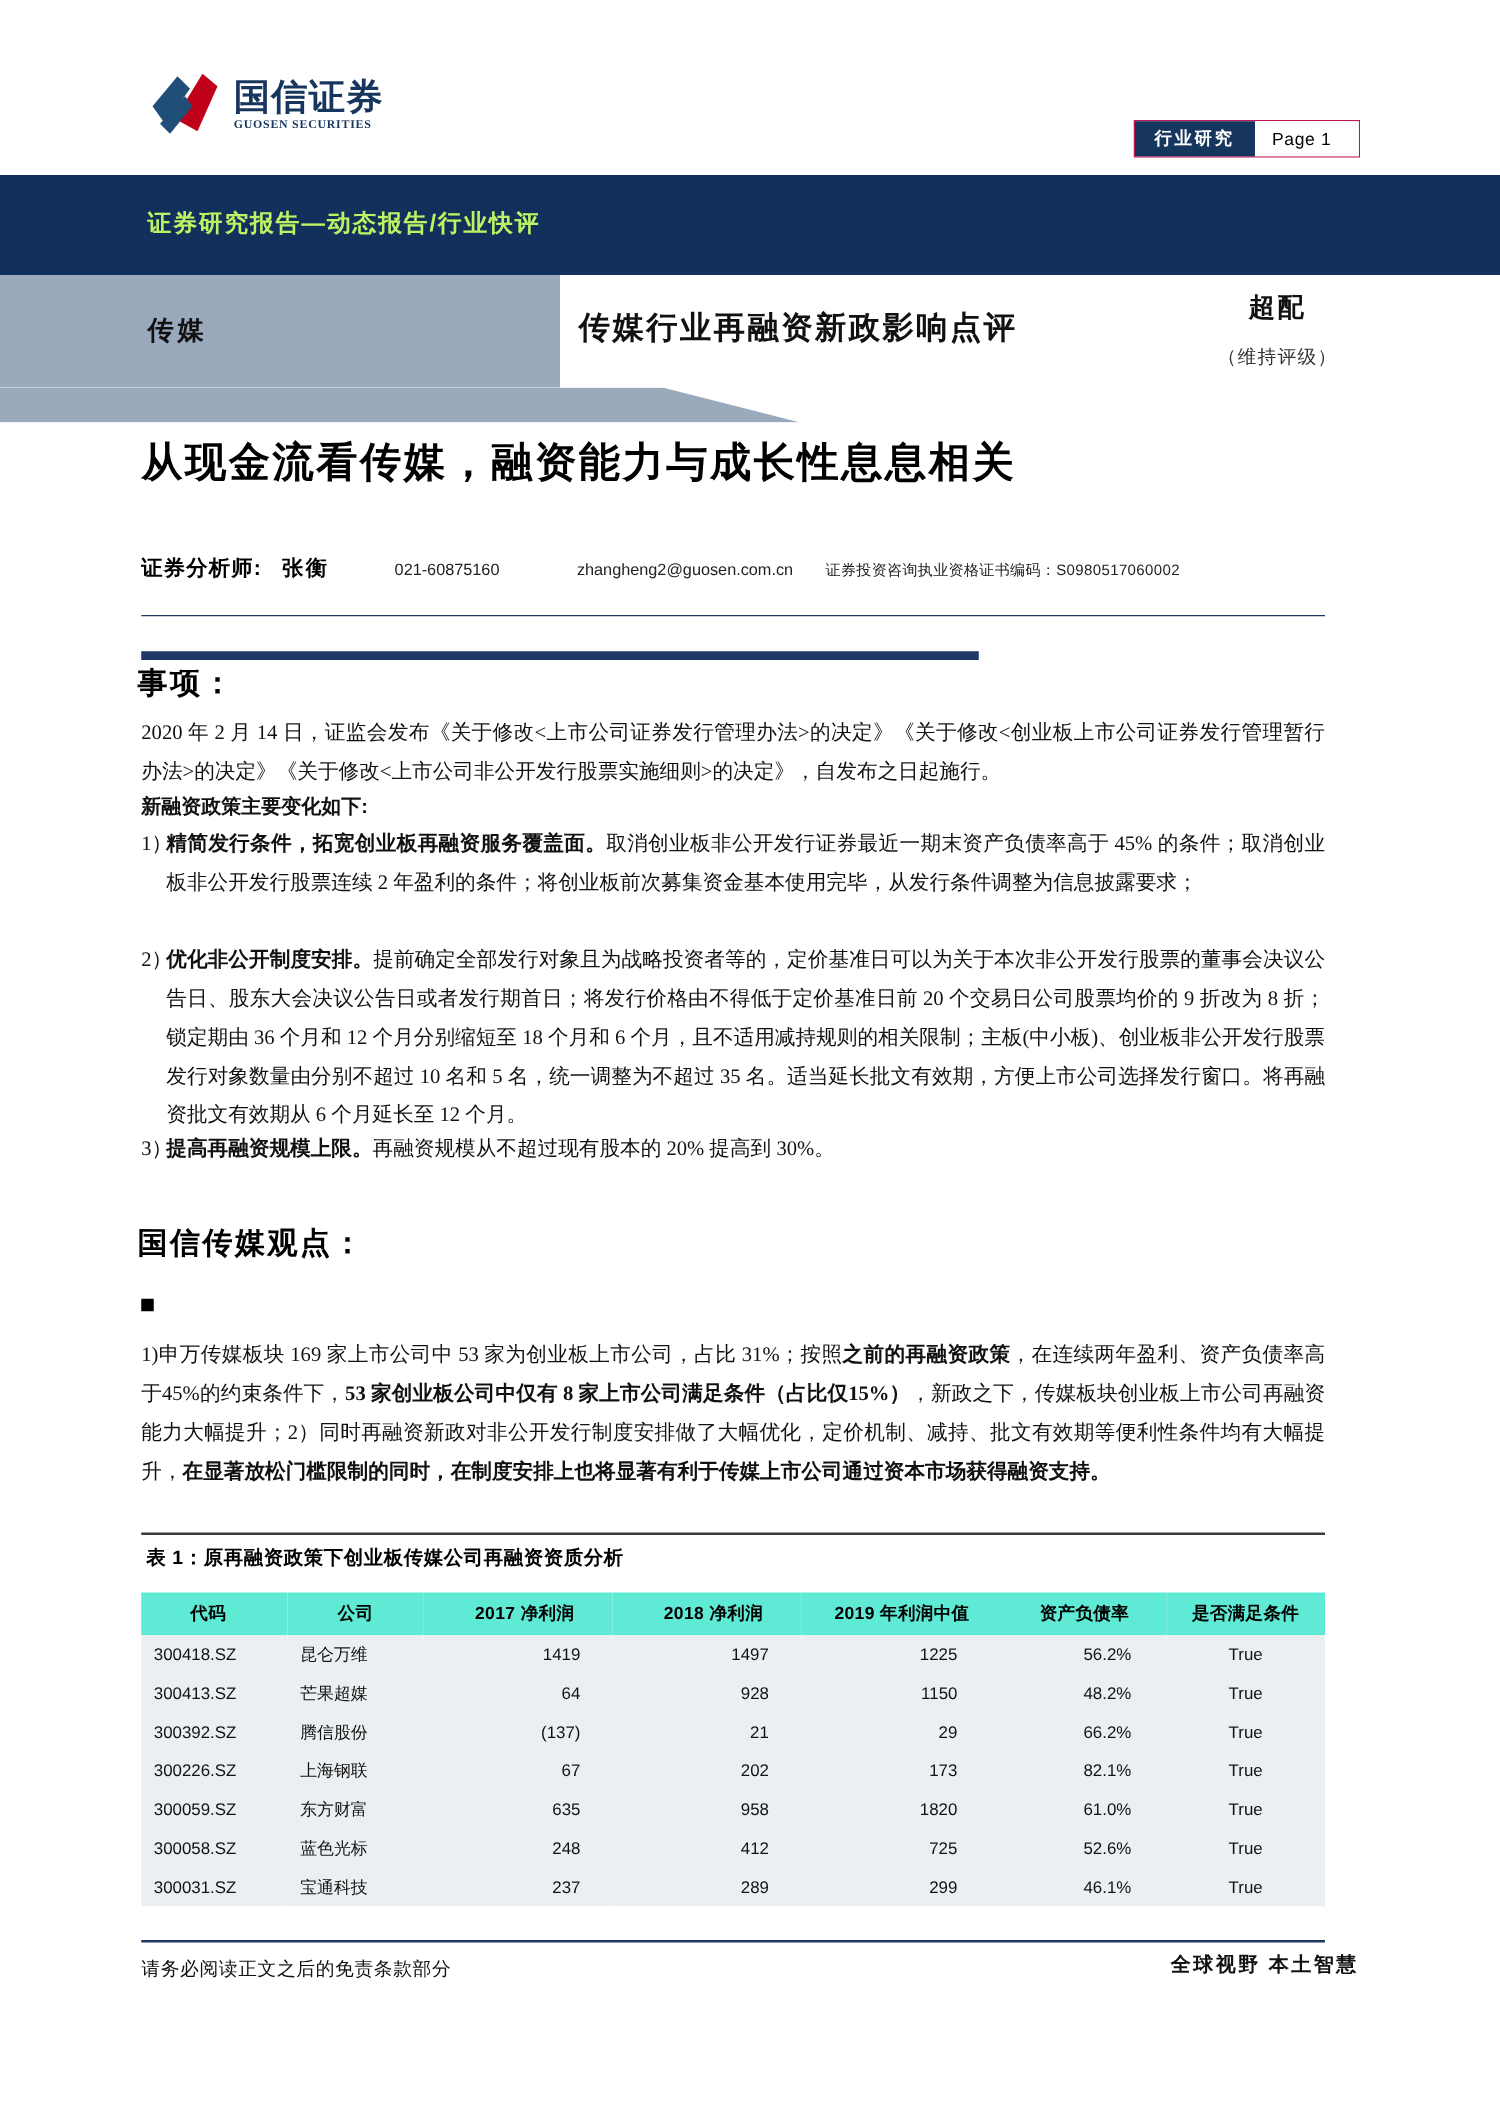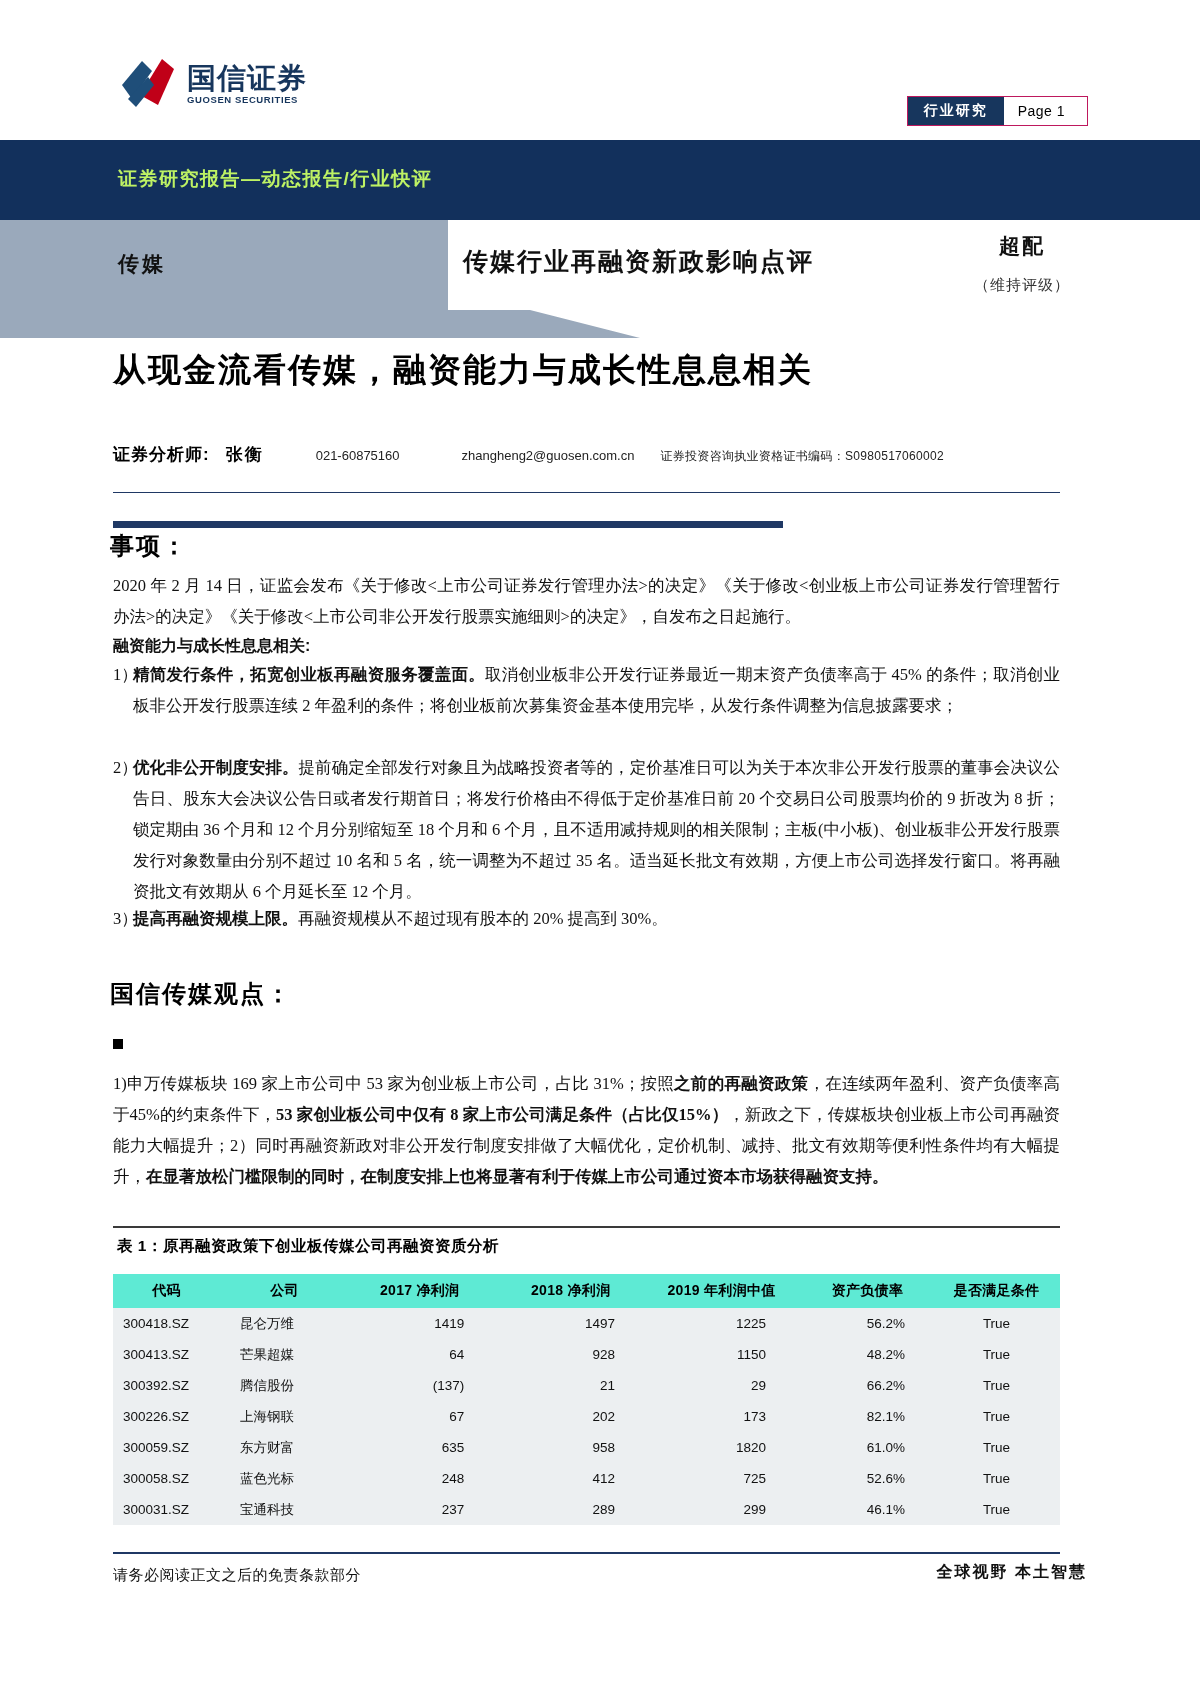--- a/index.html
+++ b/index.html
@@ -12,21 +12,21 @@
     overflow:hidden;
   }
   .page{position:relative;width:1200px;height:1698px;}
 
   
   .header{position:absolute;left:0;top:0;width:1200px;height:140px;}
   .logo{position:absolute;left:118px;top:55px;display:flex;align-items:center;}
   .logo-mark{width:62px;height:58px;position:relative;margin-right:7px;}
   .logo-text{display:flex;flex-direction:column;justify-content:center;}
   .logo-cn{font-family:"Liberation Sans","DejaVu Sans",sans-serif;font-weight:bold;font-size:29px;letter-spacing:1px;color:#17365d;line-height:31px;}
-  .logo-en{font-family:Liberation Sans, sans-serif;font-size:9.5px;letter-spacing:.6px;color:#17365d;line-height:12px;font-weight:bold;}
+  .logo-en{font-family:Liberation Serif, serif;font-size:9.5px;letter-spacing:.6px;color:#17365d;line-height:12px;font-weight:bold;}
 
   .pagebadge{position:absolute;right:112px;top:96px;display:flex;height:28px;
       border:1px solid #be185d;}
   .pagebadge .seg1{background:#17365d;color:#fff;font-family:"Liberation Sans","DejaVu Sans",sans-serif;
       font-weight:bold;font-size:14px;padding:0 16px;display:flex;align-items:center;letter-spacing:2px;}
   .pagebadge .seg2{background:#fff;color:#000;font-family:"Liberation Sans","DejaVu Sans",sans-serif;
       font-size:14px;padding:0 22px 0 14px;display:flex;align-items:center;letter-spacing:.5px;}
 
   
   .navy-band{position:absolute;left:0;top:140px;width:1200px;height:80px;background:#12305c;}
@@ -170,21 +170,21 @@
     <span class="mail">zhangheng2@guosen.com.cn</span>
     <span class="cert">证券投资咨询执业资格证书编码：S0980517060002</span>
   </div>
   <div class="rule-thin"></div>
 
   <div class="sec-bar" style="top:521px;"></div>
   <div class="sec-title" style="top:530px;">事项：</div>
 
   <div class="body-p" style="top:570px;">2020 年 2 月 14 日，证监会发布《关于修改&lt;上市公司证券发行管理办法&gt;的决定》《关于修改&lt;创业板上市公司证券发行管理暂行办法&gt;的决定》《关于修改&lt;上市公司非公开发行股票实施细则&gt;的决定》，自发布之日起施行。</div>
 
-  <div class="body-p b" style="top:630px;font-family:'Liberation Sans','DejaVu Sans',sans-serif;font-size:16px;">融资能力与成长性息息相关:</div>
+  <div class="body-p b" style="top:630px;font-family:'Liberation Sans','DejaVu Sans',sans-serif;font-size:16px;">新融资政策主要变化如下:</div>
 
   <div class="listrow" style="top:659px;">
     <span class="num">1）</span>
     <span class="cnt"><span class="b">精简发行条件，拓宽创业板再融资服务覆盖面。</span><span>取消创业板非公开发行证券最近一期末资产负债率高于 45% 的条件；取消创业板非公开发行股票连续 2 年盈利的条件；将创业板前次募集资金基本使用完毕，从发行条件调整为信息披露要求；</span></span>
   </div>
 
   <div class="listrow" style="top:752px;">
     <span class="num">2）</span>
     <span class="cnt"><span class="b">优化非公开制度安排。</span><span>提前确定全部发行对象且为战略投资者等的，定价基准日可以为关于本次非公开发行股票的董事会决议公告日、股东大会决议公告日或者发行期首日；将发行价格由不得低于定价基准日前 20 个交易日公司股票均价的 9 折改为 8 折；锁定期由 36 个月和 12 个月分别缩短至 18 个月和 6 个月，且不适用减持规则的相关限制；主板(中小板)、创业板非公开发行股票发行对象数量由分别不超过 10 名和 5 名，统一调整为不超过 35 名。适当延长批文有效期，方便上市公司选择发行窗口。将再融资批文有效期从 6 个月延长至 12 个月。</span></span>
   </div>

